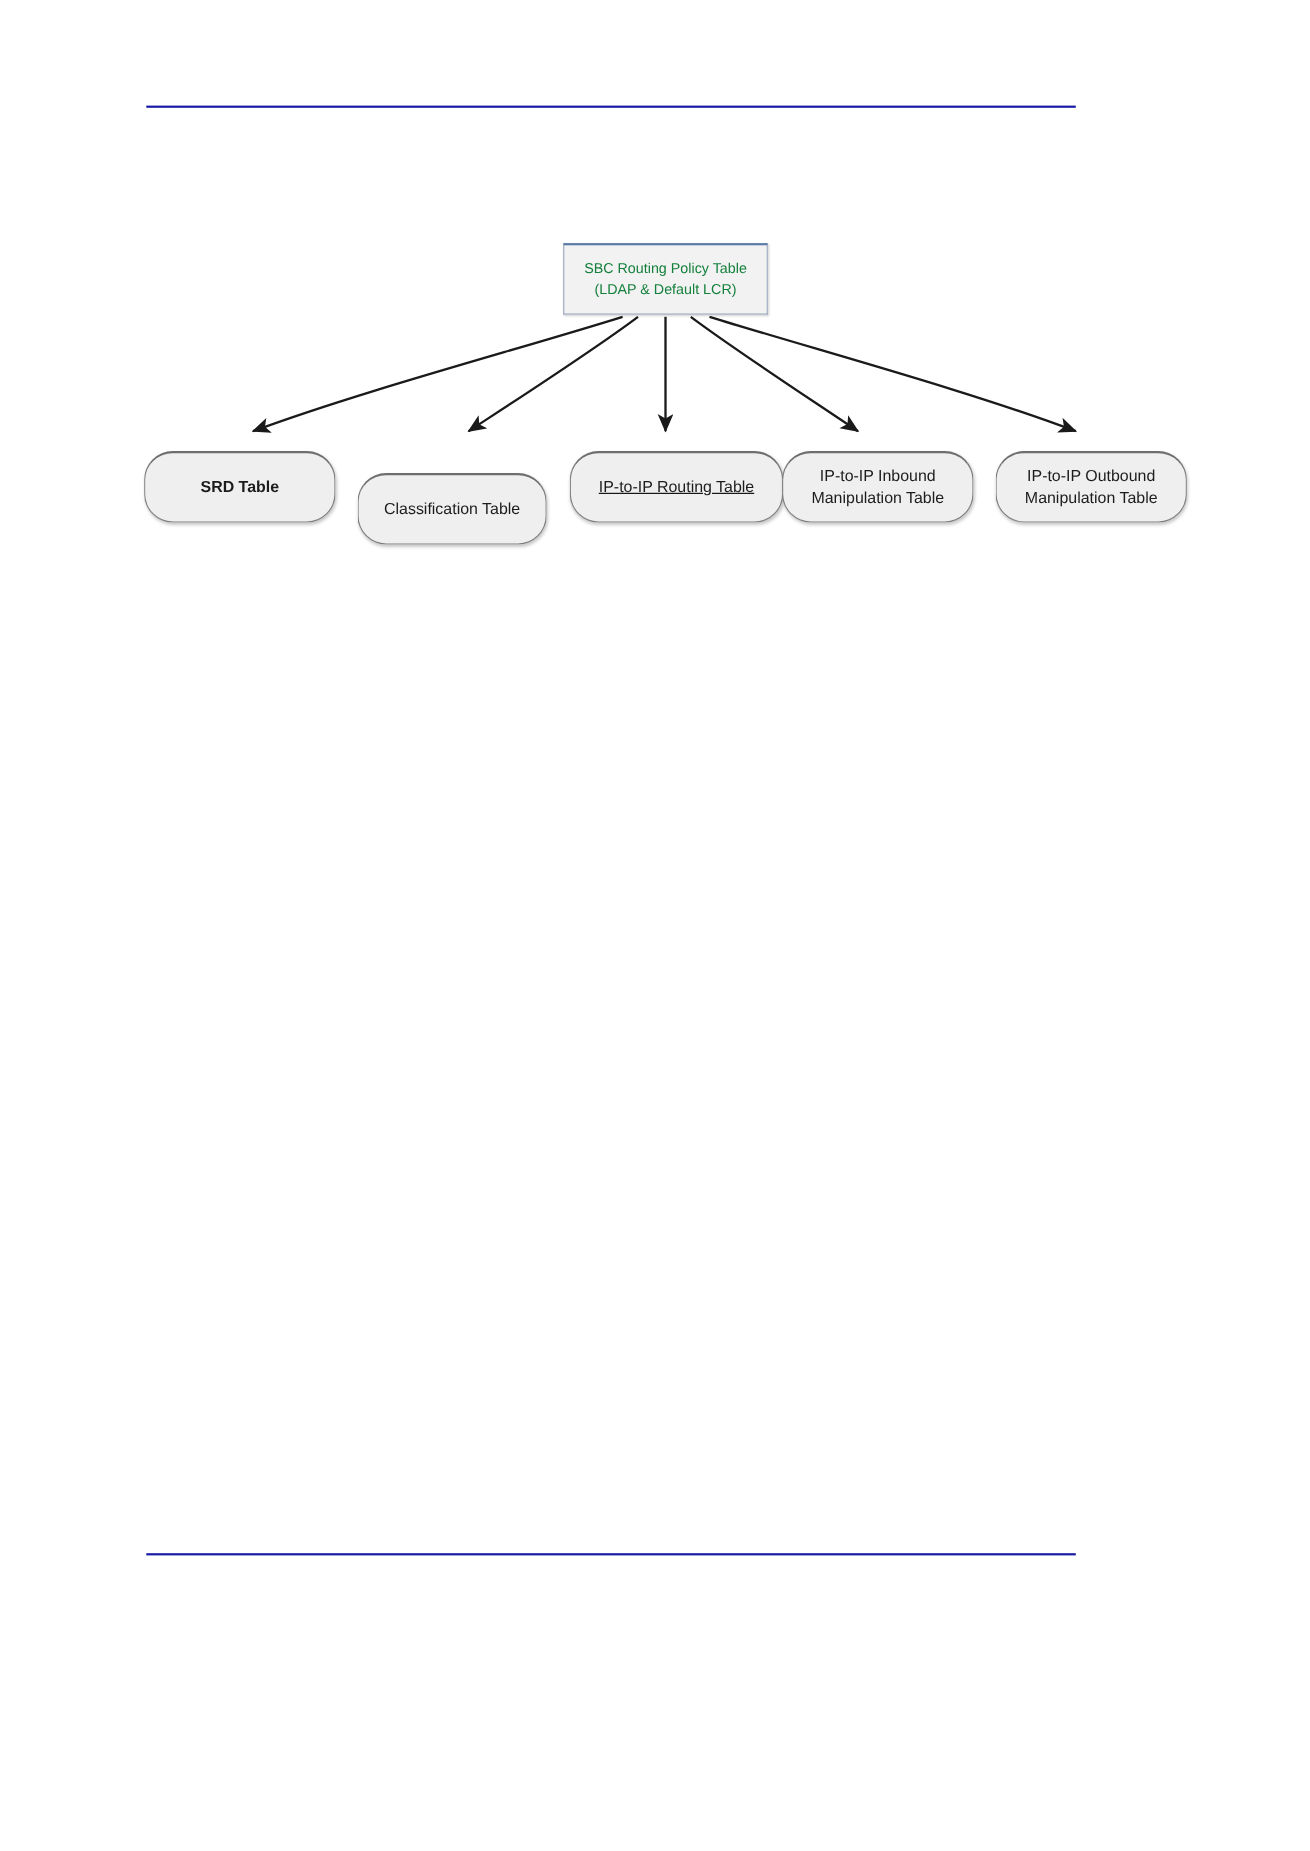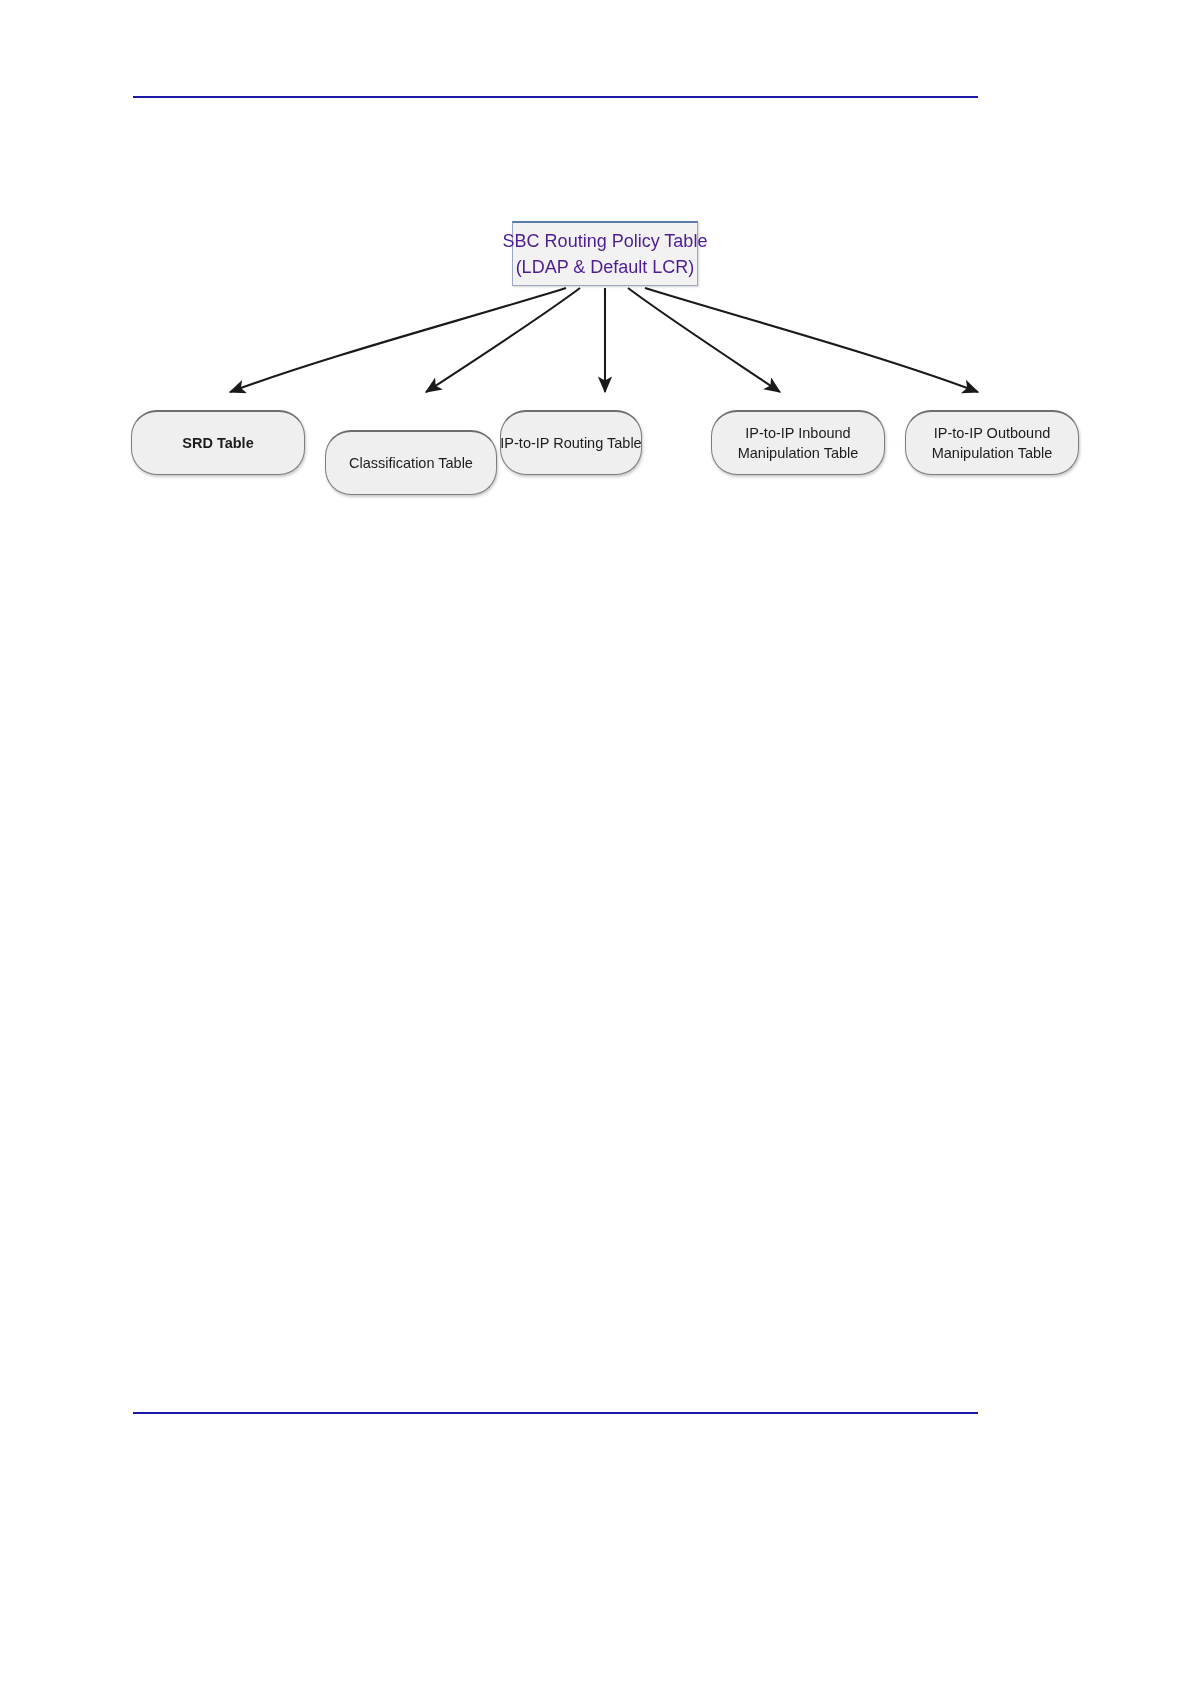--- a/index.html
+++ b/index.html
@@ -51,22 +51,22 @@
     border: 1px solid #9aa7bc;
     border-top: 2px solid #5a7aa8;
     box-sizing: border-box;
     display: flex;
     flex-direction: column;
     align-items: center;
     justify-content: center;
     box-shadow: 1px 1px 2px rgba(0,0,0,0.18);
   }
   .root-node .line {
-    font-size: 18px;
-    color: #4c1d95;
+    font-size: 13px;
+    color: #15803d;
     line-height: 1.45;
     white-space: nowrap;
   }
 
   
   .leaf-node {
     position: absolute;
     background: #efefef;
     border: 1px solid #7d7d7d;
     border-top: 2px solid #6e6e6e;
@@ -118,21 +118,21 @@
   </div>
 
   <div class="leaf-node" style="left:131px; top:410px; width:174px; height:65px;font-weight:bold;">
     <span class="line">SRD Table</span>
   </div>
 
   <div class="leaf-node" style="left:325px; top:410px; width:172px; height:65px;margin-top:20px;">
     <span class="line">Classification Table</span>
   </div>
 
-  <div class="leaf-node" style="left:500px; top:410px; width:142px; height:65px;">
+  <div class="leaf-node" style="left:518px; top:410px; width:194px; height:65px;text-decoration:underline;">
     <span class="line">IP-to-IP Routing Table</span>
   </div>
 
   <div class="leaf-node" style="left:711px; top:410px; width:174px; height:65px;">
     <span class="line">IP-to-IP Inbound</span>
     <span class="line">Manipulation Table</span>
   </div>
 
   <div class="leaf-node" style="left:905px; top:410px; width:174px; height:65px;">
     <span class="line">IP-to-IP Outbound</span>

